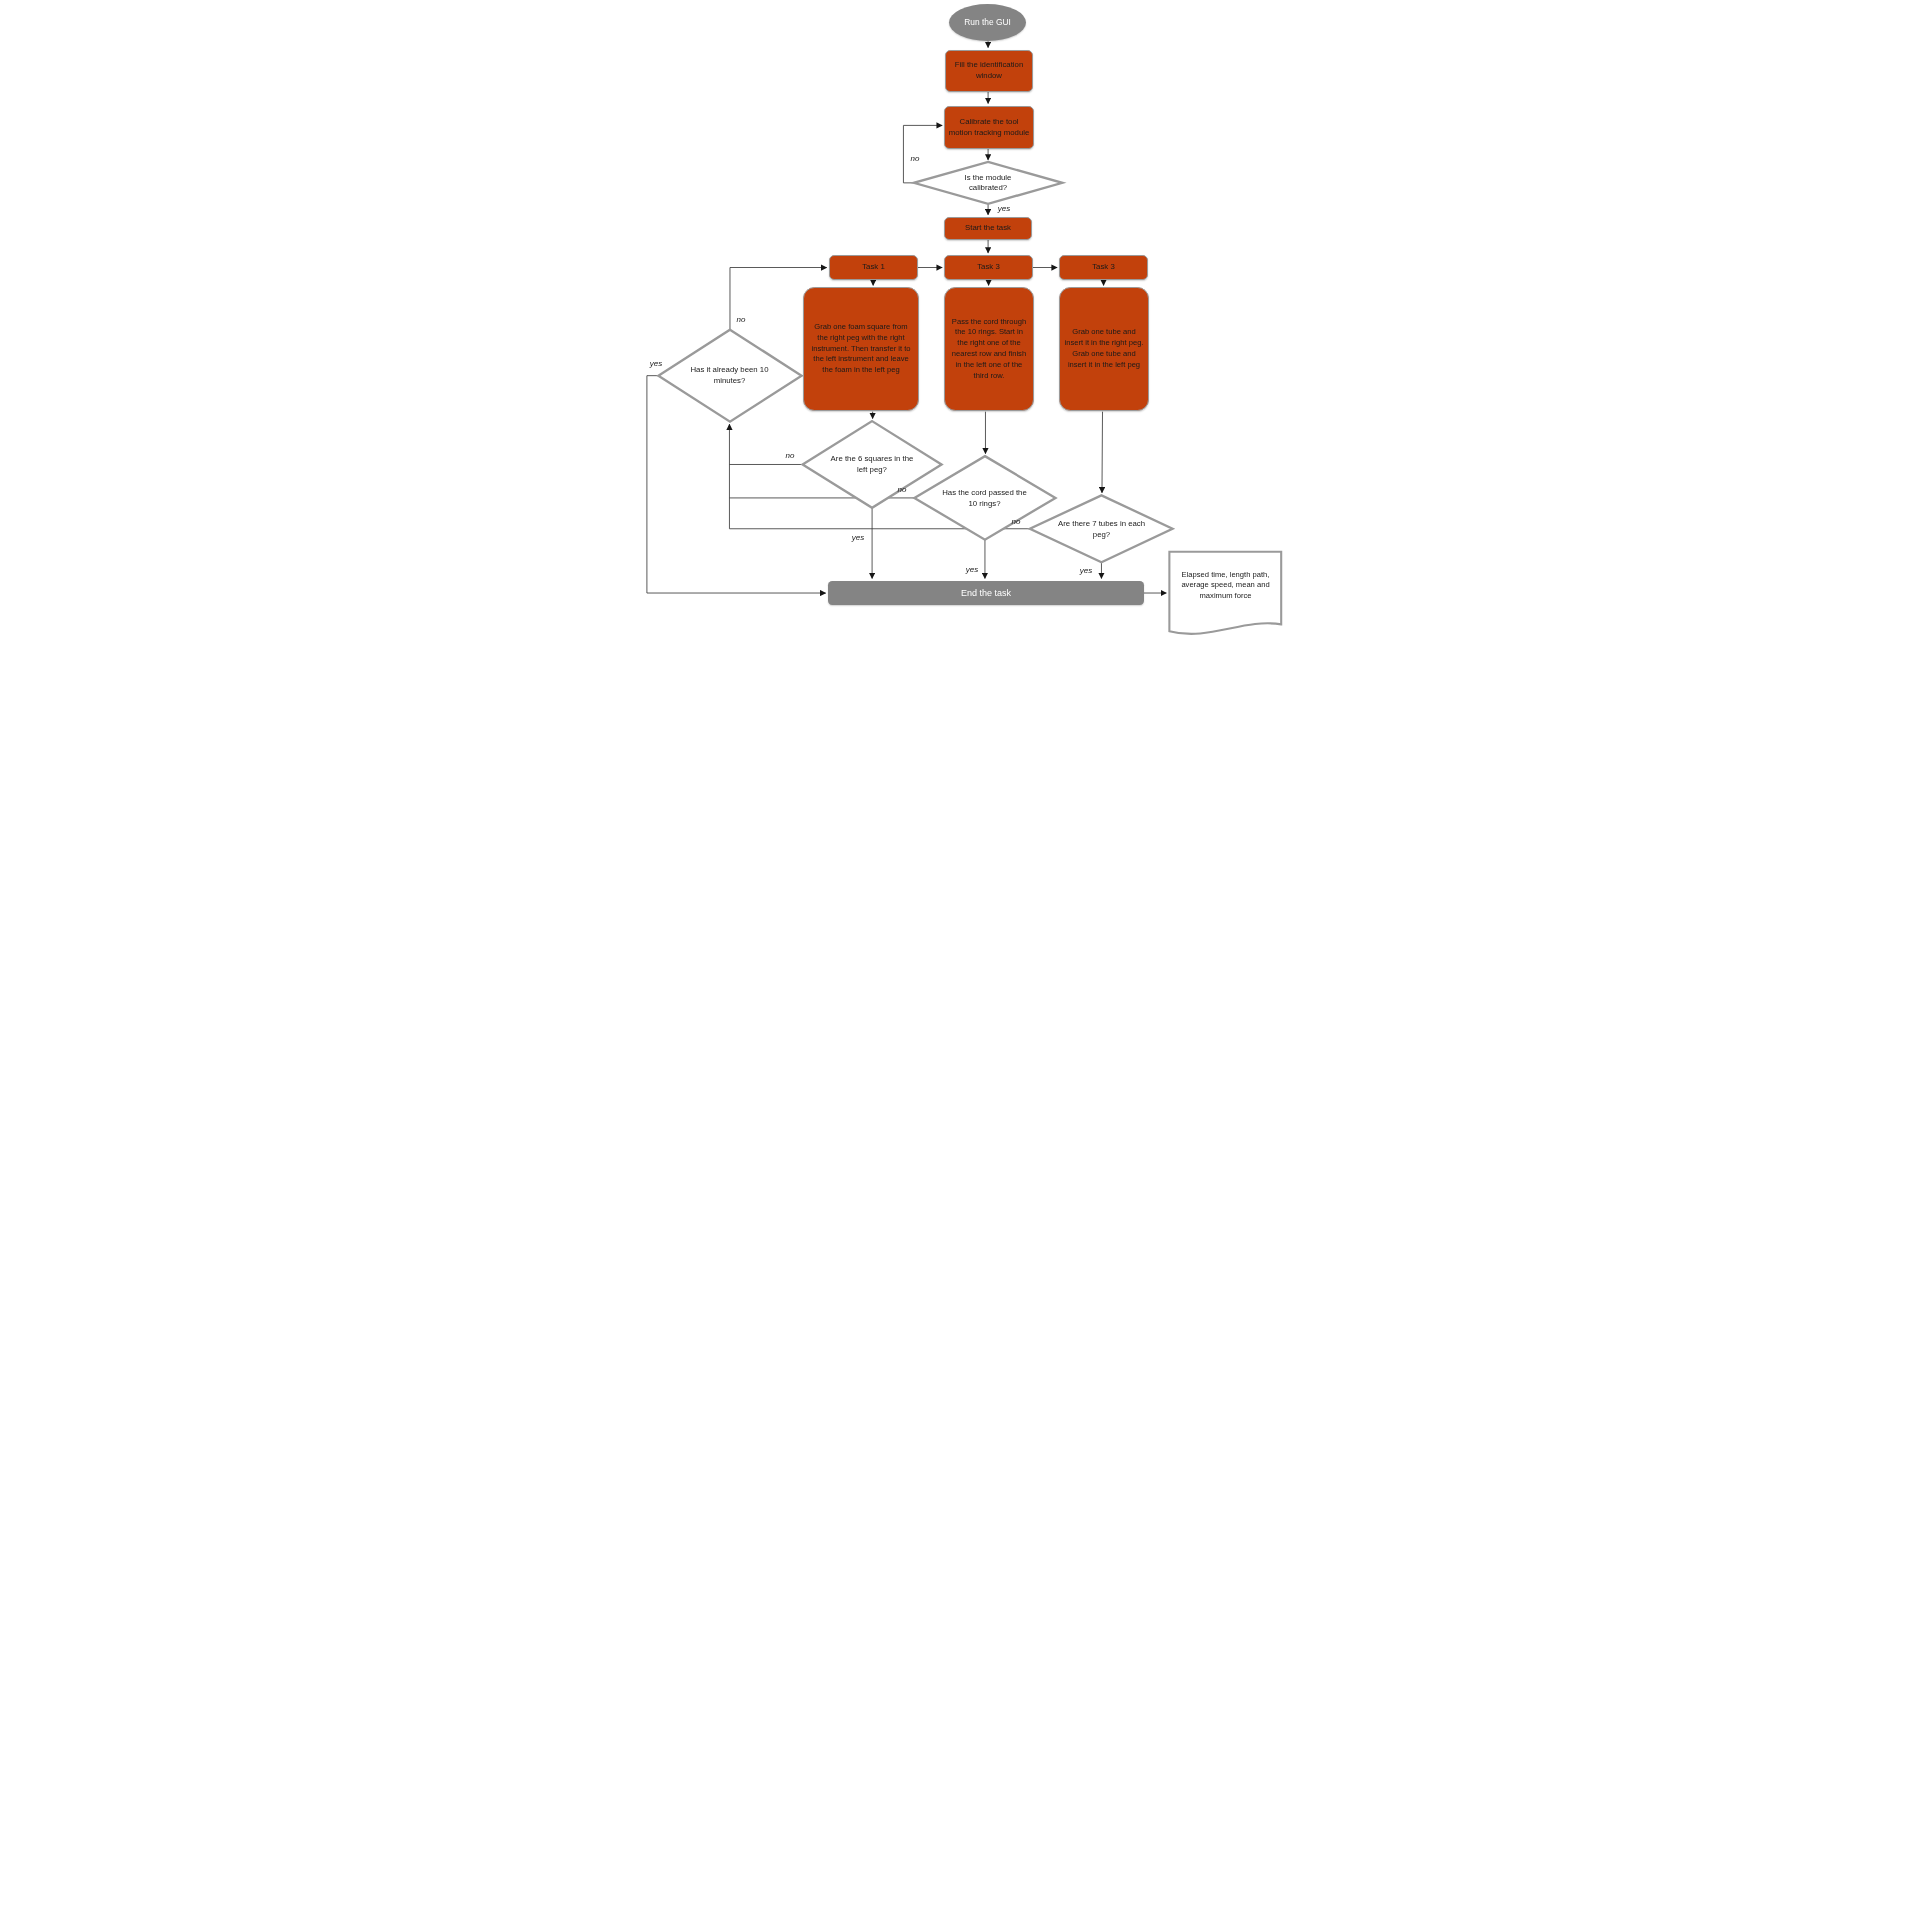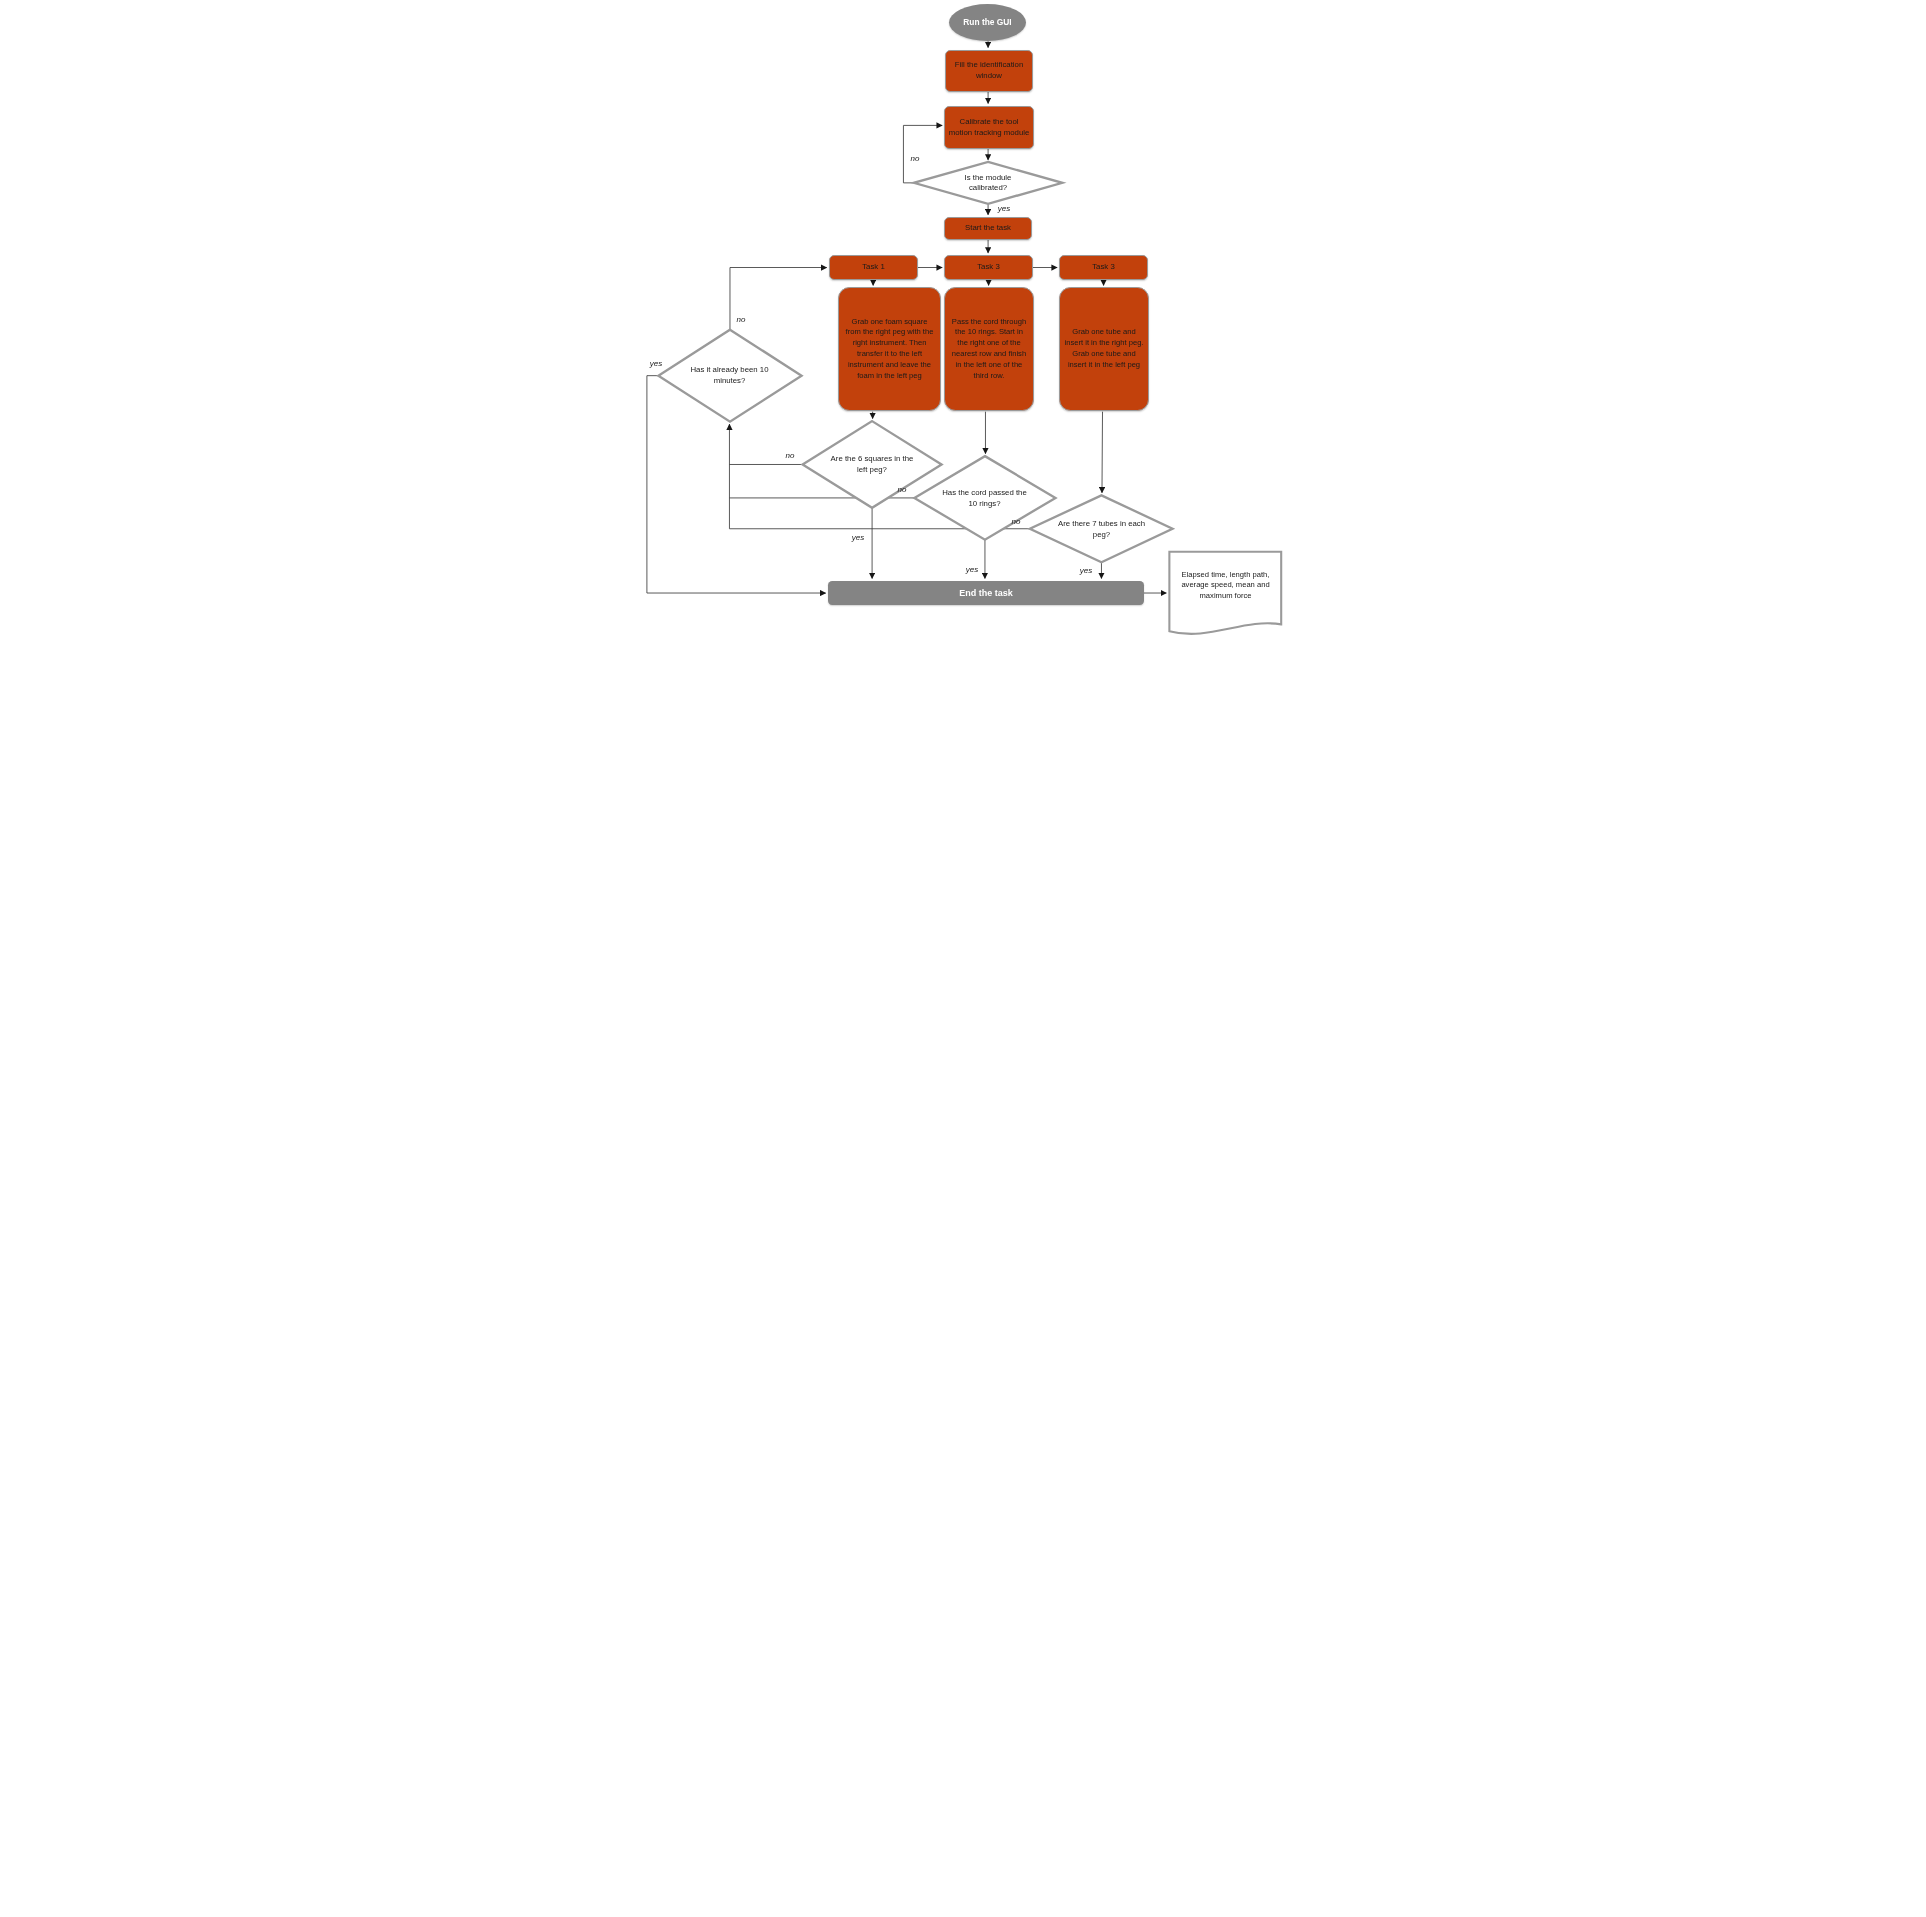--- a/index.html
+++ b/index.html
@@ -12,21 +12,21 @@
   html,body{margin:0;padding:0;background:var(--bg);}
   body{font-family:"Liberation Sans", sans-serif;color:var(--text-color);}
   .canvas{position:relative;width:642px;height:639px;margin:0 auto;background:var(--bg);overflow:hidden;}
   .canvas svg.wires{position:absolute;left:0;top:0;width:100%;height:100%;}
 
   .node{position:absolute;display:flex;align-items:center;justify-content:center;
         text-align:center;box-sizing:border-box;background:#c2410c;
         border:1.6px solid var(--border-gray);border-radius:5.2px;
         font-size:7.8px;line-height:1.35;padding:1px 3.1px;
         box-shadow:0 1px 1.6px rgba(0,0,0,0.18);}
-  .node.filled{background:var(--shape-gray);border:none;color:#fff;font-weight:bold;}
+  .node.filled{background:var(--shape-gray);border:none;color:#fff;font-weight:normal;}
   .ellipse{border-radius:50%;font-size:8.4px;}
   .desc{border-radius:11.5px;font-size:7.6px;line-height:1.42;padding:3.1px 4.2px;}
   .bar{border-radius:4.2px;font-size:9px;}
   .dtext{position:absolute;display:flex;align-items:center;justify-content:center;
          text-align:center;font-size:7.8px;line-height:1.3;pointer-events:none;}
   .doctext{position:absolute;display:flex;align-items:center;justify-content:center;
            text-align:center;font-size:7.6px;line-height:1.4;}
   .elabel{position:absolute;transform:translate(-50%,-50%);font-size:8px;
           background:transparent;white-space:nowrap;font-style:italic;}
 </style>
@@ -100,21 +100,21 @@
     </div>
 
   <div class="node" style="left:302px;top:255px;width:89px;height:25px;">
       <span>Task 3</span>
     </div>
 
   <div class="node" style="left:417px;top:255px;width:89px;height:25px;">
       <span>Task 3</span>
     </div>
 
-  <div class="node desc" style="left:196px;top:287px;width:103px;height:124px;">
+  <div class="node desc" style="left:161px;top:287px;width:116px;height:124px;">
       <span>Grab one foam square from the right peg with the right instrument. Then transfer it to the left instrument and leave the foam in the left peg</span>
     </div>
 
   <div class="node desc" style="left:302px;top:287px;width:90px;height:124px;">
       <span>Pass the cord through the 10 rings. Start in the right one of the nearest row and finish in the left one of the third row.</span>
     </div>
 
   <div class="node desc" style="left:417px;top:287px;width:90px;height:124px;">
       <span>Grab one tube and insert it in the right peg. Grab one tube and insert it in the left peg</span>
     </div>

